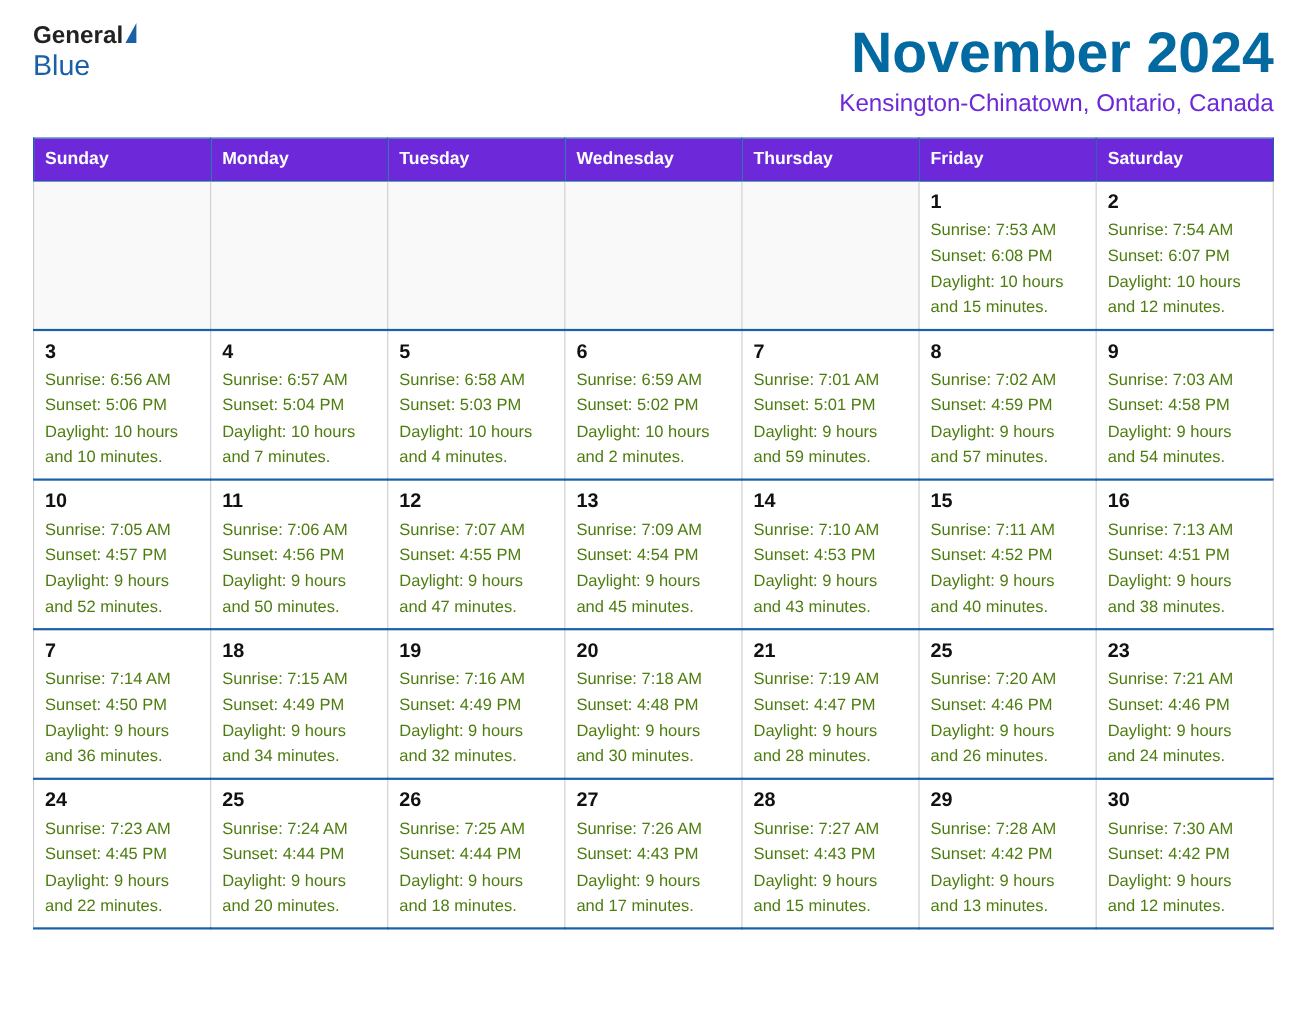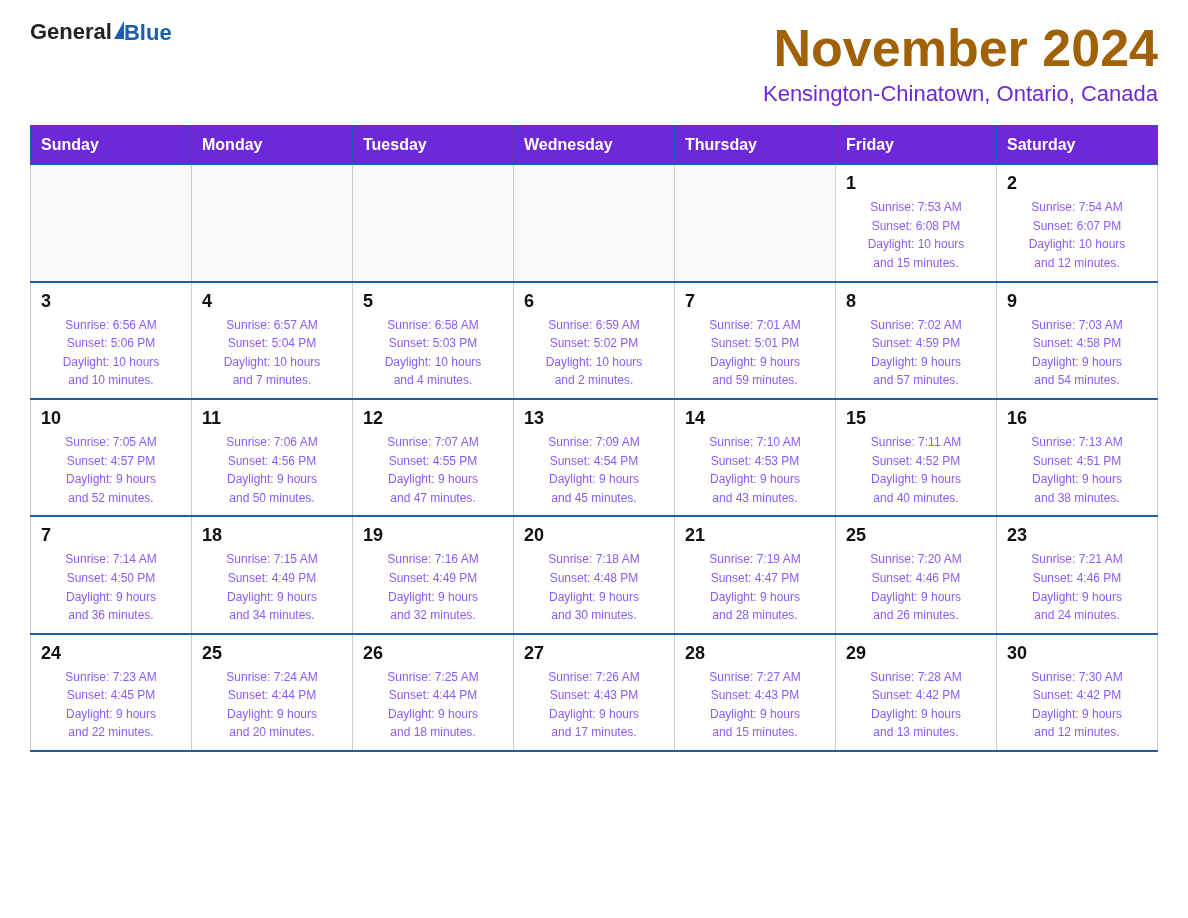--- a/index.html
+++ b/index.html
@@ -11,53 +11,53 @@
       padding: 20px 30px;
     }
     .header-area {
       display: flex;
       justify-content: space-between;
       align-items: flex-start;
       margin-bottom: 18px;
     }
     .logo {
       display: flex;
-      flex-direction: row;
+      flex-direction: column;
       align-items: flex-start;
     }
     .logo-general {
       font-size: 22px;
       font-weight: bold;
       color: #222;
       letter-spacing: 0;
       line-height: 1.1;
     }
     .logo-blue {
-      font-size: 22px;
-      font-weight: bold;
+      font-size: 26px;
+      font-weight: normal;
       color: #1a5fa8;
       display: flex;
       align-items: center;
       gap: 2px;
     }
     .logo-triangle {
       width: 0;
       height: 0;
       border-left: 10px solid transparent;
       border-bottom: 18px solid #1a5fa8;
       display: inline-block;
       margin-left: 2px;
     }
     .title-area {
       text-align: right;
     }
     .month-title {
       font-size: 52px;
       font-weight: bold;
-      color: #a16207;
+      color: #0369a1;
       line-height: 1.1;
     }
     .location-title {
       font-size: 22px;
       color: #6d28d9;
       margin-top: 4px;
     }
     table {
       width: 100%;
       border-collapse: collapse;
@@ -80,24 +80,23 @@
       color: #333;
       height: 110px;
     }
     .day-number {
       font-size: 18px;
       font-weight: bold;
       color: #111;
       margin-bottom: 4px;
     }
     .sun-info {
-      font-size: 12px;
-      color: #8b5cf6;
+      font-size: 15px;
+      color: #4d7c0f;
       line-height: 1.55;
-      text-align: center;
     }
     .empty-cell {
       background: #f9f9f9;
     }
     tbody tr {
       border-bottom: 2px solid #1a5fa8;
     }
   </style>
 </head>
 <body>

